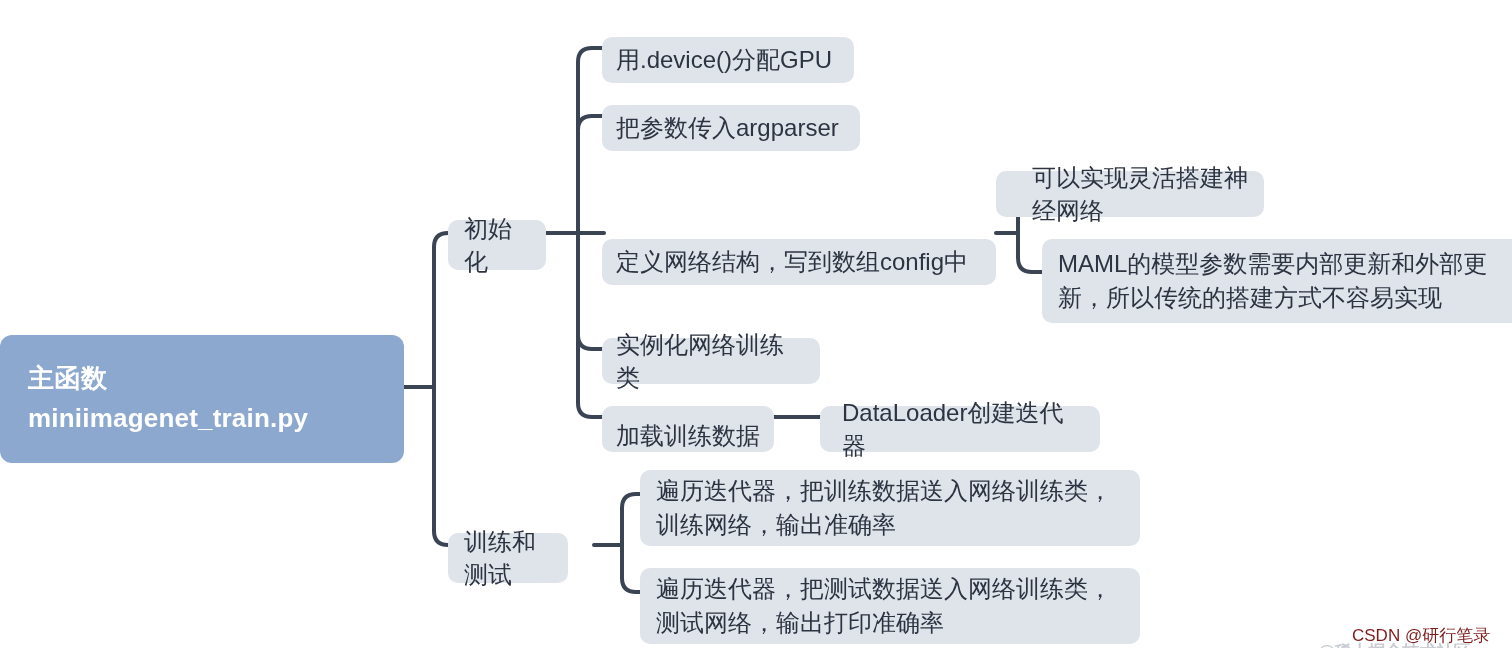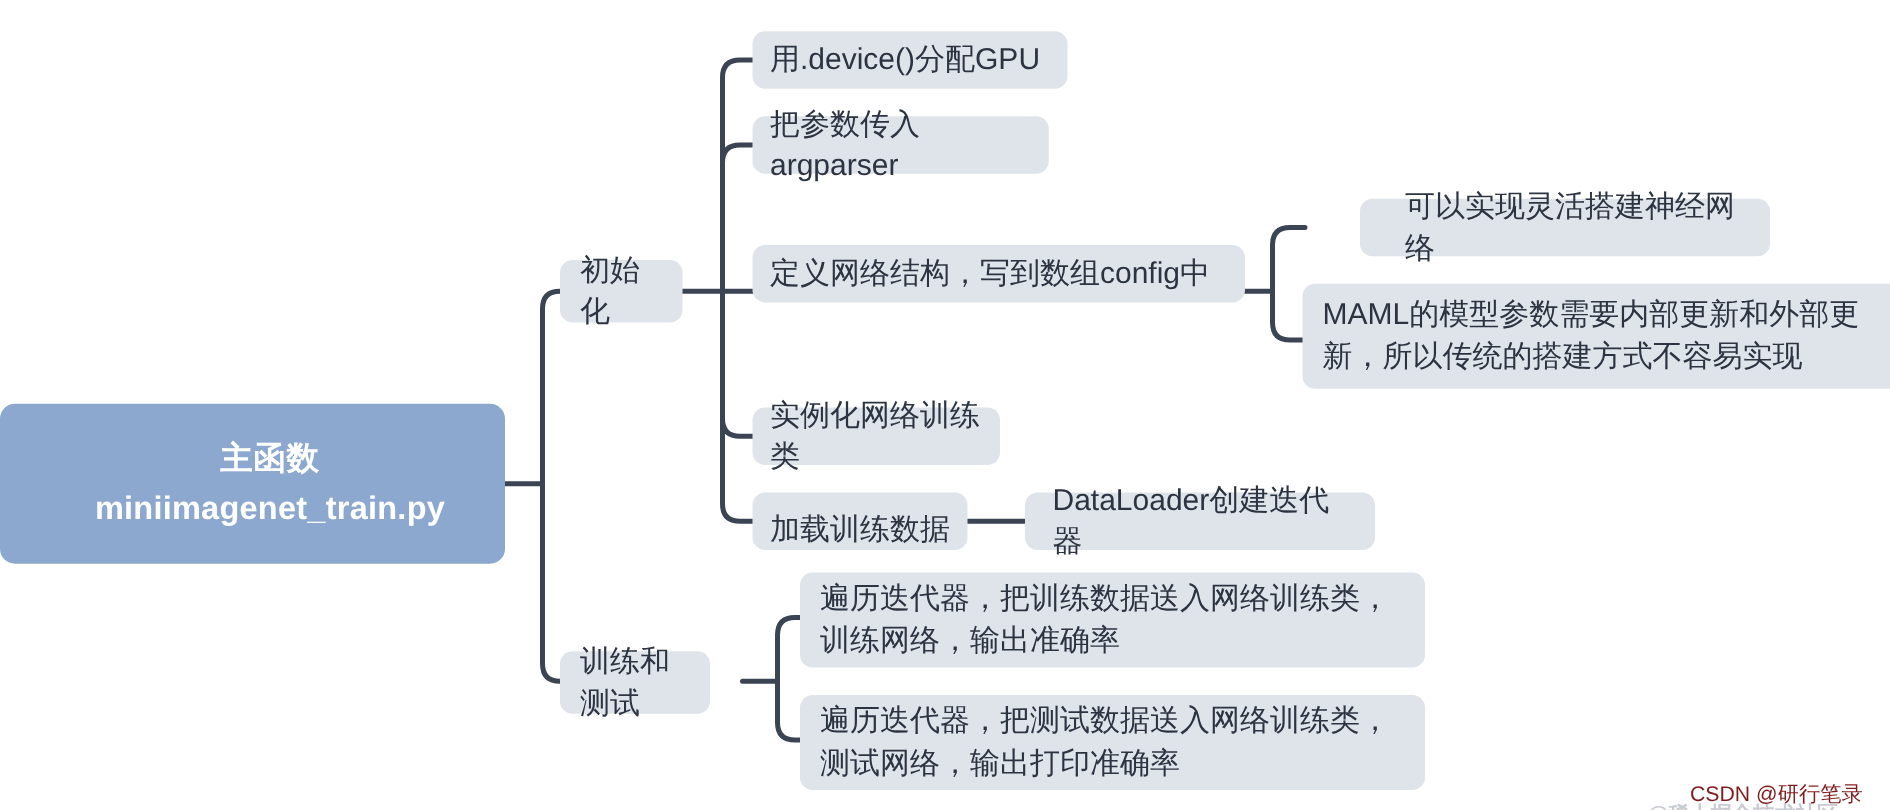--- a/index.html
+++ b/index.html
@@ -32,30 +32,30 @@
 
   .node {
     position: absolute;
     box-sizing: border-box;
     background: #dfe3ea;
     border-radius: 10px;
     color: #2c3442;
     display: flex;
     align-items: center;
     line-height: 1.38;
+    margin-top: 12px;
   }
 
   .node-root {
     background: #8ca8ce;
     color: #ffffff;
     border-radius: 12px;
     font-weight: bold;
     display: block;
     padding: 26px 0 26px 28px;
-    text-align: center;
   }
   .root-line1 {
     font-size: 26px;
     letter-spacing: 0.5px;
     display: block;
   }
   .root-line2 {
     font-size: 26px;
     letter-spacing: 0.2px;
     display: block;
@@ -139,37 +139,37 @@
   </div>
 
   <div class="node node-branch" style="left:448px; top:208px; width:98px; height:50px;">
     <span>初始化</span>
   </div>
 
   <div class="node node-leaf" style="left:602px; top:25px; width:252px; height:46px;">
     <span>用.device()分配GPU</span>
   </div>
 
-  <div class="node node-leaf" style="left:602px; top:93px; width:237px; height:46px;">
+  <div class="node node-leaf" style="left:602px; top:93px; width:258px; height:46px;">
     <span>把参数传入argparser</span>
   </div>
 
-  <div class="node node-leaf" style="left:602px; top:196px; width:394px; height:46px;">
+  <div class="node node-leaf" style="left:602px; top:227px; width:394px; height:46px;">
     <span>定义网络结构，写到数组config中</span>
   </div>
 
-  <div class="node node-leaf" style="left:602px; top:326px; width:198px; height:46px;">
+  <div class="node node-leaf" style="left:602px; top:326px; width:218px; height:46px;">
     <span>实例化网络训练类</span>
   </div>
 
   <div class="node node-leaf" style="left:602px; top:394px; width:172px; height:46px;align-items:flex-end;">
     <span>加载训练数据</span>
   </div>
 
-  <div class="node node-leaf" style="left:1088px; top:159px; width:328px; height:46px;padding-left:36px;">
+  <div class="node node-leaf" style="left:996px; top:159px; width:268px; height:46px;padding-left:36px;">
     <span>可以实现灵活搭建神经网络</span>
   </div>
 
   <div class="node node-multiline" style="left:1042px; top:227px; width:480px; height:84px;">
     <span>MAML的模型参数需要内部更新和外部更新，所以传统的搭建方式不容易实现</span>
   </div>
 
   <div class="node node-leaf" style="left:820px; top:394px; width:280px; height:46px;padding-left:22px;">
     <span>DataLoader创建迭代器</span>
   </div>

